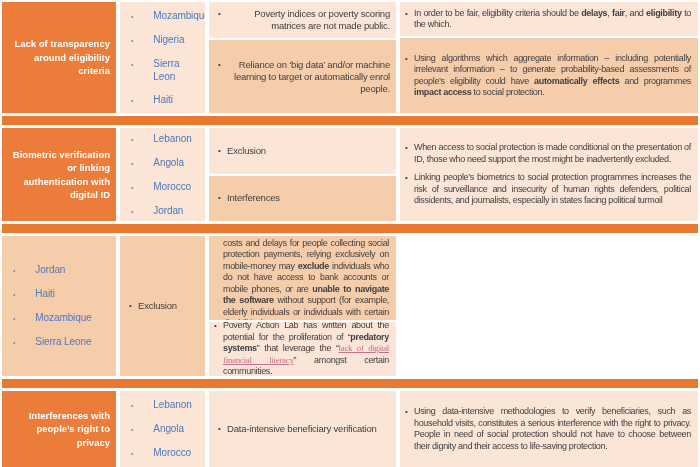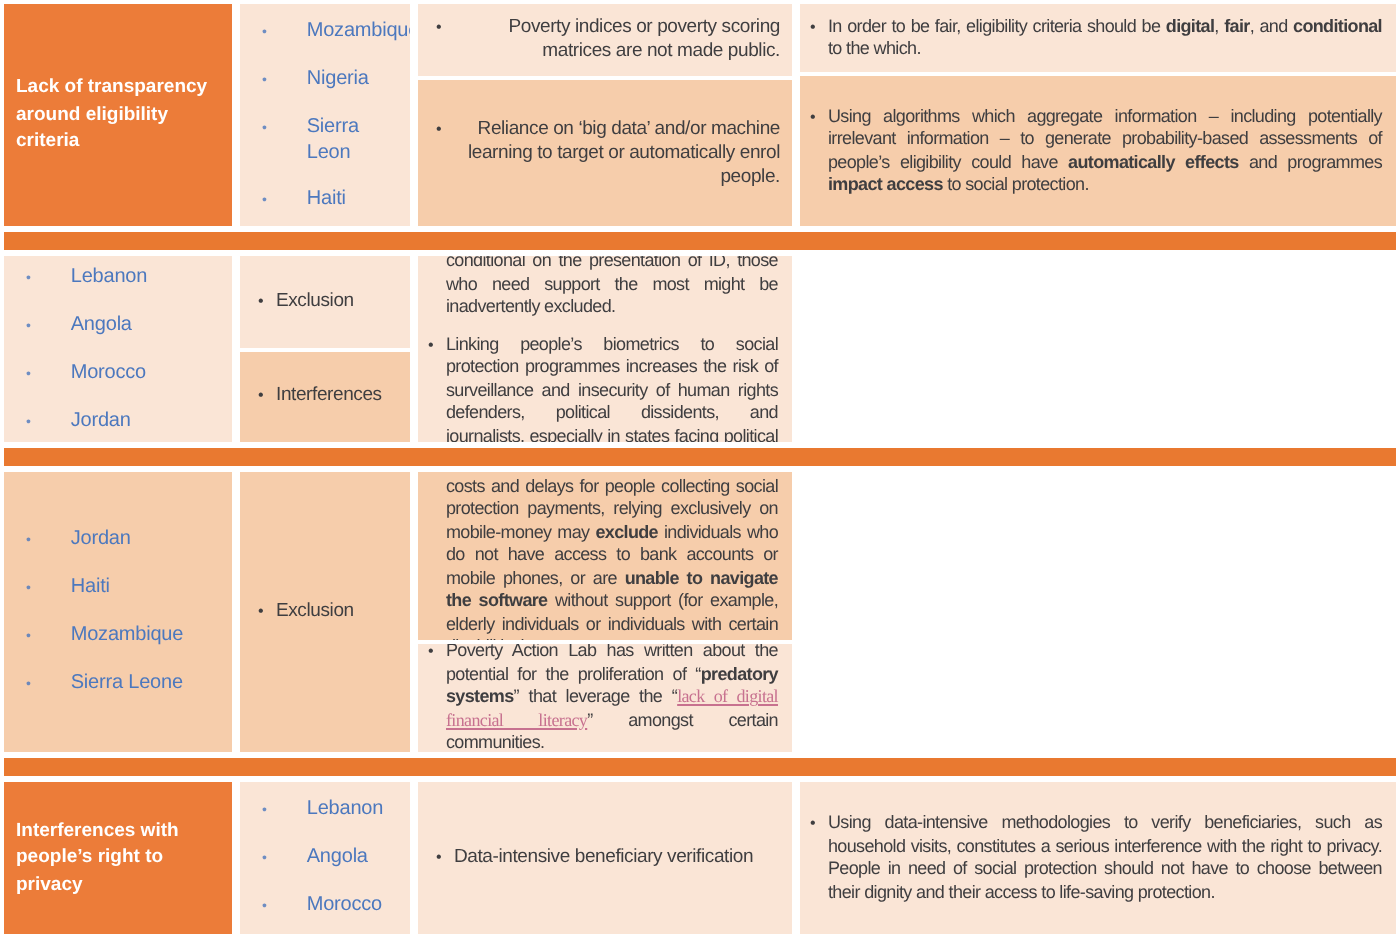--- a/index.html
+++ b/index.html
@@ -14,21 +14,21 @@
   .row{display:grid;grid-template-columns:114px 85px 187px 1fr;column-gap:4px;min-height:0;}
   .row1{flex:0 0 111px;}
   .row2{flex:0 0 93px;}
   .row3{flex:0 0 140px;}
   .row4{flex:1 1 auto;}
   .divider{flex:0 0 9px;margin:3px 0;background:var(--orange2);}
   .cell{box-sizing:border-box;min-height:0;overflow:hidden;}
   .light{background:var(--light);}
   .dark{background:var(--dark);}
   .cat{background:var(--orange);color:#ffffff;display:flex;align-items:center;justify-content:center;
-    text-align:left;font-weight:bold;font-size:9.5px;line-height:13.5px;padding:3px 6px;box-sizing:border-box;}
+    text-align:right;font-weight:bold;font-size:9.5px;line-height:13.5px;padding:3px 6px;box-sizing:border-box;}
   .countries{display:flex;flex-direction:column;justify-content:center;gap:10px;padding:6px 4px 6px 11px;}
   .country{display:flex;align-items:baseline;gap:20px;color:var(--blue);font-size:10px;line-height:13px;letter-spacing:-0.1px;}
   .cdot{font-size:7px;opacity:.8;flex:0 0 auto;}
   .stack{display:flex;flex-direction:column;gap:2px;min-height:0;}
   .method-cell{display:flex;align-items:center;padding:4px 6px 4px 9px;flex:1 1 auto;}
   .methods .btext{text-align:right;}
   .methods{font-size:9.5px;line-height:12px;letter-spacing:-0.2px;color:var(--ink);}
   .impacts{font-size:9px;line-height:11.5px;letter-spacing:-0.32px;color:var(--ink);}
   .impact-cell{display:flex;flex-direction:column;justify-content:center;gap:7px;padding:4px 7px 4px 5px;flex:1 1 auto;}
   .impacts .btext{text-align:justify;}
@@ -79,33 +79,34 @@
           <div class="bullet">
             <span class="dot">•</span>
             <span class="btext"><span>Reliance on ‘big data’ and/or machine learning to target or automatically enrol people.</span></span>
           </div>
         </div>
       </div>
       <div class="stack impacts">
         <div class="cell impact-cell light">
           <div class="bullet">
             <span class="dot">•</span>
-            <span class="btext"><span>In order to be fair, eligibility criteria should be </span><span class="b ">digital</span><span>, </span><span class="b ">fair</span><span>, and </span><span class="b ">conditional</span><span> to the which.</span></span>
+            <span class="btext"><span>In order to be fair, eligibility criteria should be </span><span class="b ">delays</span><span>, </span><span class="b ">fair</span><span>, and </span><span class="b ">eligibility</span><span> to the which.</span></span>
           </div>
         </div>
         <div class="cell impact-cell dark">
           <div class="bullet">
             <span class="dot">•</span>
             <span class="btext"><span>Using algorithms which aggregate information – including potentially irrelevant information – to generate probability-based assessments of people’s eligibility could have </span><span class="b ">automatically effects</span><span> and programmes </span><span class="b ">impact access</span><span> to social protection.</span></span>
           </div>
         </div>
       </div>
     </div>
     <div class="divider"></div>
     <div class="row row2">
+      <div class="cat">Biometric verification or linking authentication with digital ID</div>
       <div class="cell countries light">
         <div class="country">
           <span class="cdot">•</span>
           <span class="clabel">Lebanon</span>
         </div>
         <div class="country">
           <span class="cdot">•</span>
           <span class="clabel">Angola</span>
         </div>
         <div class="country">

